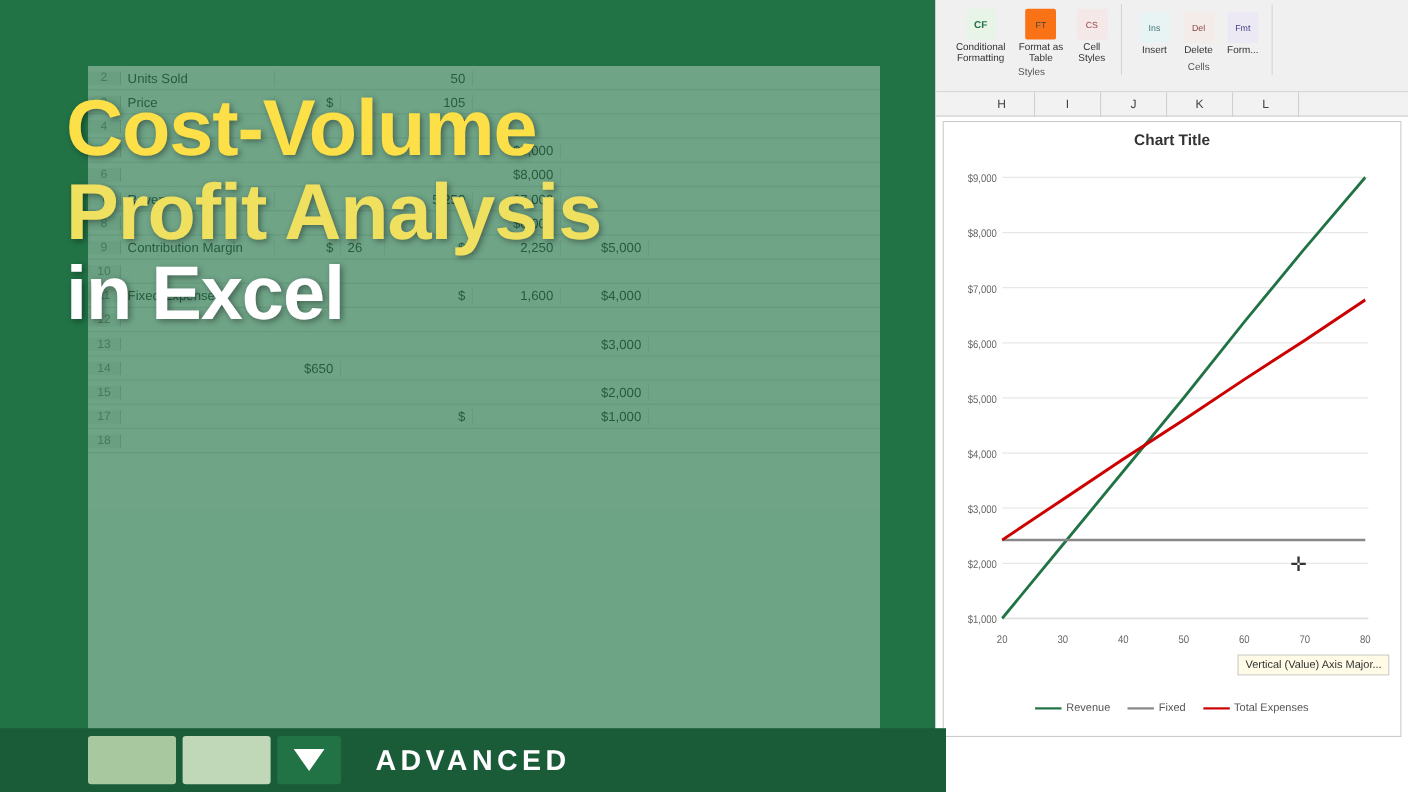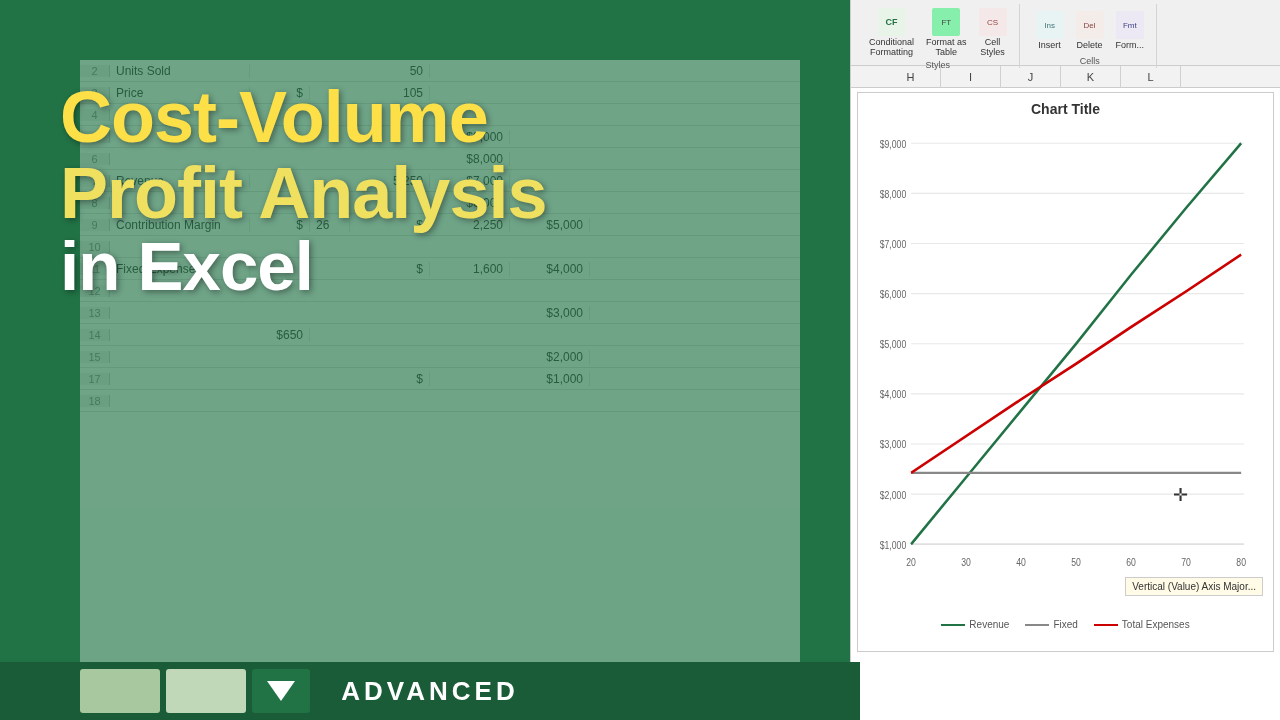--- a/index.html
+++ b/index.html
@@ -175,21 +175,21 @@
       right: 0; top: 0;
       width: 430px;
       height: 720px;
       background: #fff;
       border-left: 1px solid #ccc;
       overflow: hidden;
     }
 
     
     #ribbon {
-      height: 66px;
+      height: 84px;
       background: #f0f0f0;
       border-bottom: 1px solid #ccc;
       display: flex;
       align-items: flex-start;
       padding: 4px 6px 0 6px;
       gap: 4px;
     }
 
     .ribbon-group {
       display: flex;
@@ -238,21 +238,21 @@
     }
 
     .ribbon-btn-label {
       font-size: 9px;
       text-align: center;
       line-height: 1.1;
     }
 
     
     .icon-cf { background: #e8f4e8; color: #217346; font-weight: bold; font-size: 9px; }
-    .icon-ft { background: #86efac; color: #444; font-size: 8px; }
+    .icon-ft { background: #f97316; color: #444; font-size: 8px; }
     .icon-cs { background: #f4e8e8; color: #944; font-size: 8px; }
     .icon-ins { background: #e8f4f4; color: #477; font-size: 8px; }
     .icon-del { background: #f4ece8; color: #844; font-size: 8px; }
     .icon-fmt { background: #ece8f4; color: #448; font-size: 8px; }
 
     
     #col-headers {
       height: 22px;
       background: #f2f2f2;
       border-bottom: 1px solid #ccc;

